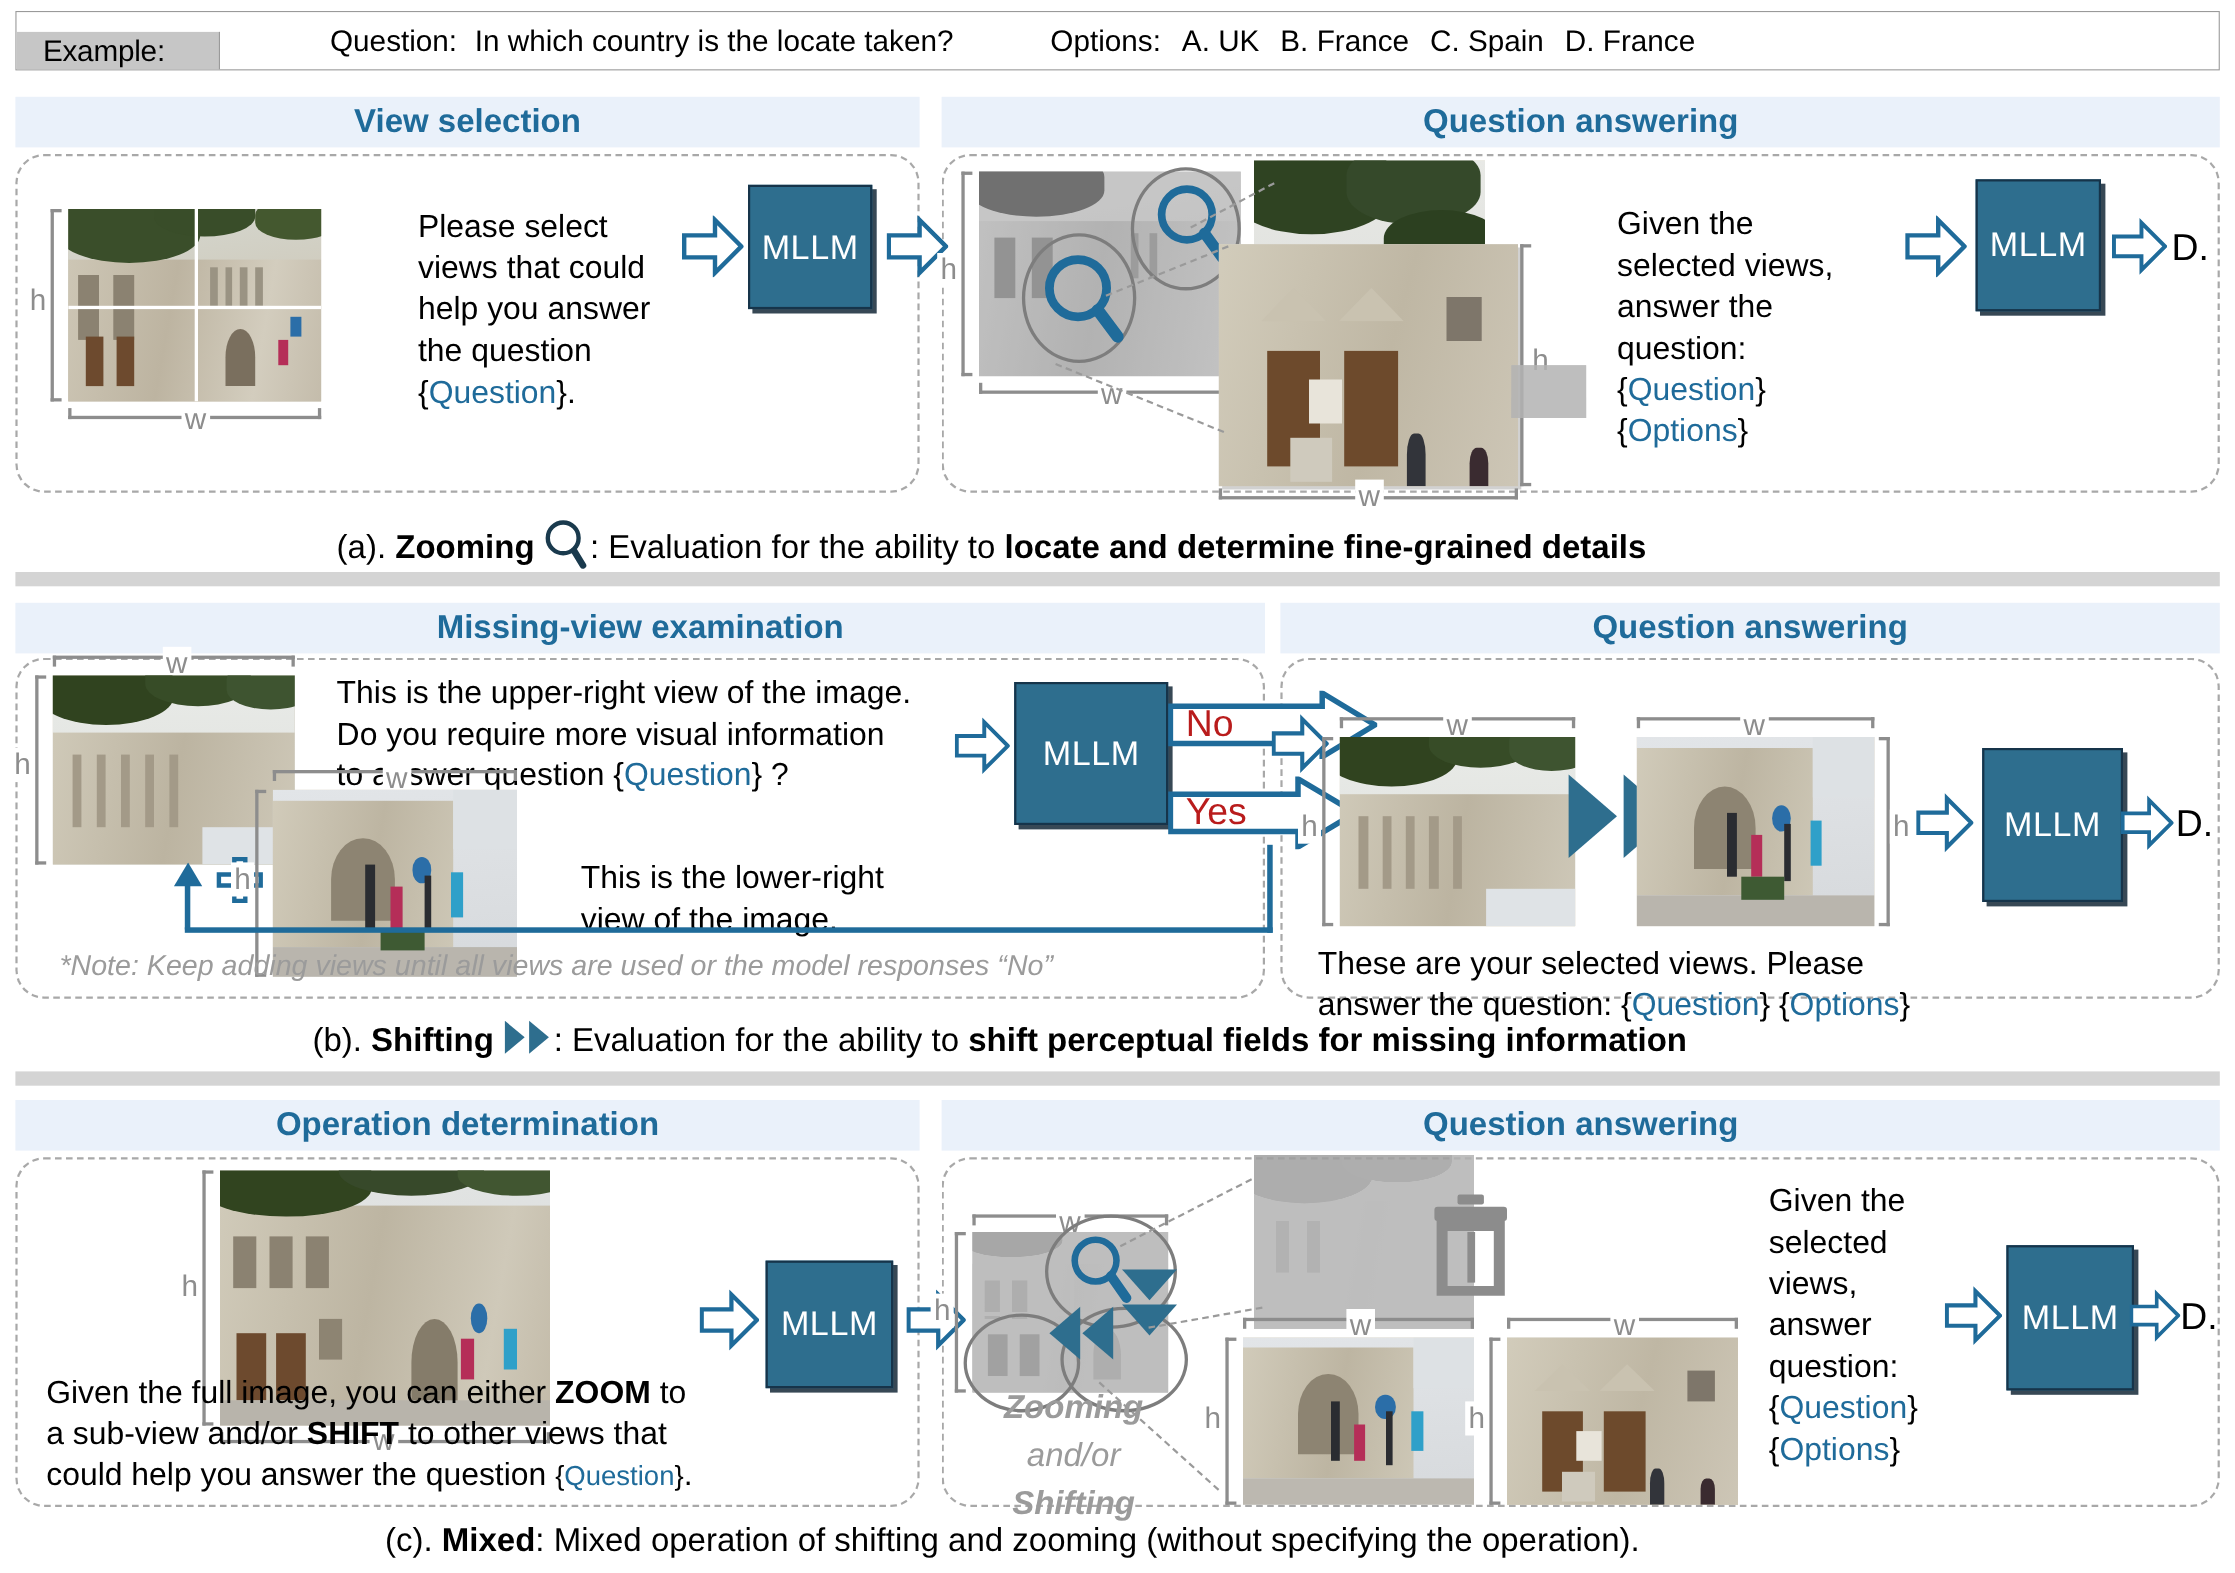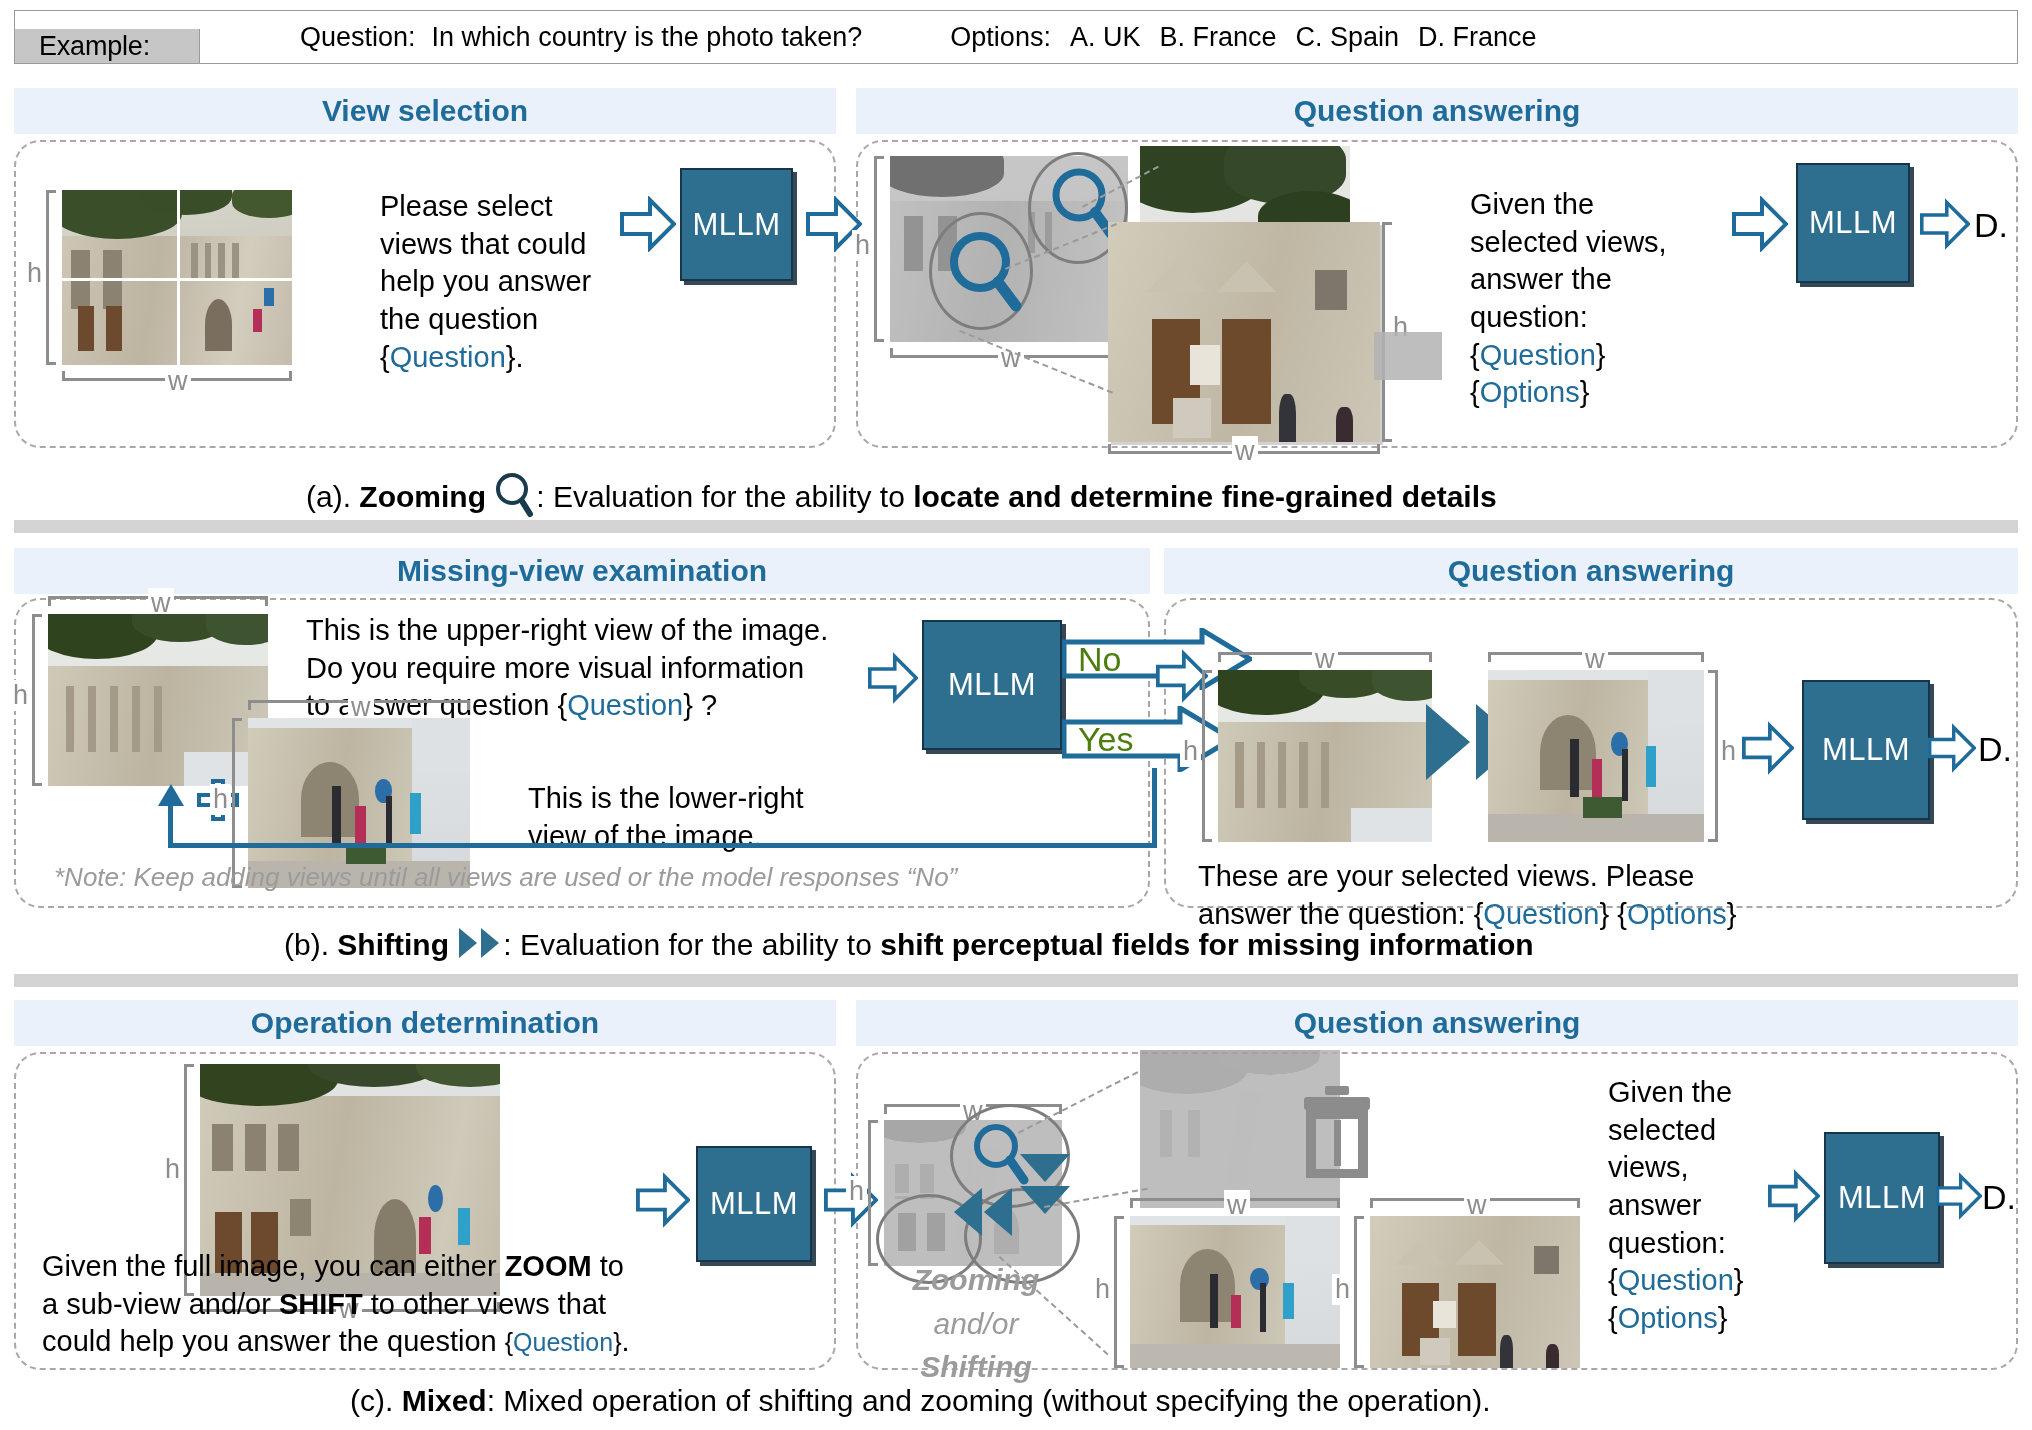--- a/index.html
+++ b/index.html
@@ -61,21 +61,21 @@
   }
 
   
   .harrow { position:absolute; }
   .harrow svg { display:block; }
 
   
   .ynarrow { position:absolute; }
   .ynarrow .lbl {
     position:absolute; left:16px; top:50%; transform:translateY(-50%);
-    font-size:34px; color:#4d7c0f;
+    font-size:34px; color:#b91c1c;
   }
 
   
   .ph { position:absolute; overflow:hidden; background:#cfcabc; }
   .ph .sky  { position:absolute; inset:0; }
   .ph .bldg { position:absolute; }
   .ph .tree { position:absolute; border-radius:50%/40%; }
   .ph.gray { filter:grayscale(1) brightness(1.22) contrast(.55); }
   .ph.faded { filter:grayscale(1) brightness(1.32) contrast(.4); opacity:.85; }
 
@@ -122,21 +122,21 @@
   
   .ansD { position:absolute; font-size:34px; }
 </style>
 </head>
 <body>
 
 <div id="example-row">
   <div id="example-label">Example:</div>
   <div id="example-body">
     <span id="ex-question">Question:</span>
-    <span id="ex-qtext">In which country is the photo taken?</span>
+    <span id="ex-qtext">In which country is the locate taken?</span>
     <span id="ex-opt-label">Options:</span>
     <span class="ex-opt">A. UK</span>
     <span class="ex-opt">B. France</span>
     <span class="ex-opt">C. Spain</span>
     <span class="ex-opt">D. France</span>
   </div>
 </div>
 
 <div class="hdr" style="left:14px; top:88px; width:822px;">
   <span>View selection</span>

